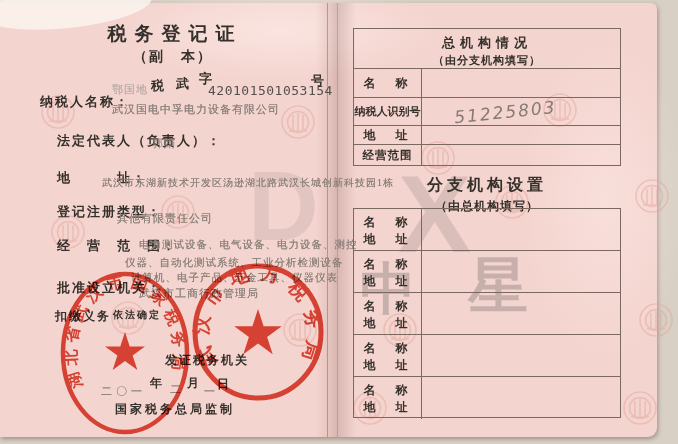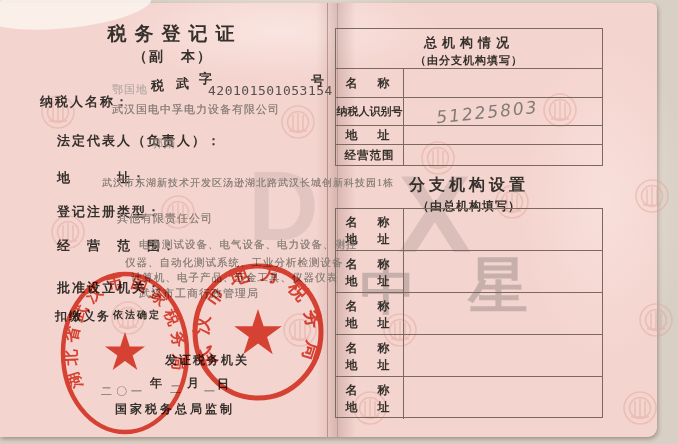--- a/index.html
+++ b/index.html
@@ -125,21 +125,21 @@
     <span class="abs typed" style="left:101px;top:384px;letter-spacing:4px;">二〇一</span>
     <span class="abs lbl" style="left:150px;top:375px;font-size:12px;">年</span>
     <span class="abs typed" style="left:170px;top:382px;">二</span>
     <span class="abs lbl" style="left:187px;top:375px;font-size:12px;">月</span>
     <span class="abs typed" style="left:204px;top:384px;">一</span>
     <span class="abs lbl" style="left:217px;top:376px;font-size:12px;">日</span>
 
     <span class="abs lbl" style="left:115px;top:401px;font-size:12px;letter-spacing:3px;">国家税务总局监制</span>
   </div>
 
-  <div class="abs" style="left:322px;top:0;width:338px;height:444px;">
+  <div class="abs" style="left:340px;top:0;width:338px;height:444px;">
 
     <div class="abs tbl" style="left:13px;top:28px;width:268px;height:138px;">
       <div class="thead" style="height:40px;">
         <div class="h1">总机构情况</div>
         <div class="h2">（由分支机构填写）</div>
       </div>
       <div class="trow" style="height:29px;">
         <div class="tlbl" style="letter-spacing:4px;">名　称</div>
         <div class="tval"></div>
       </div>

